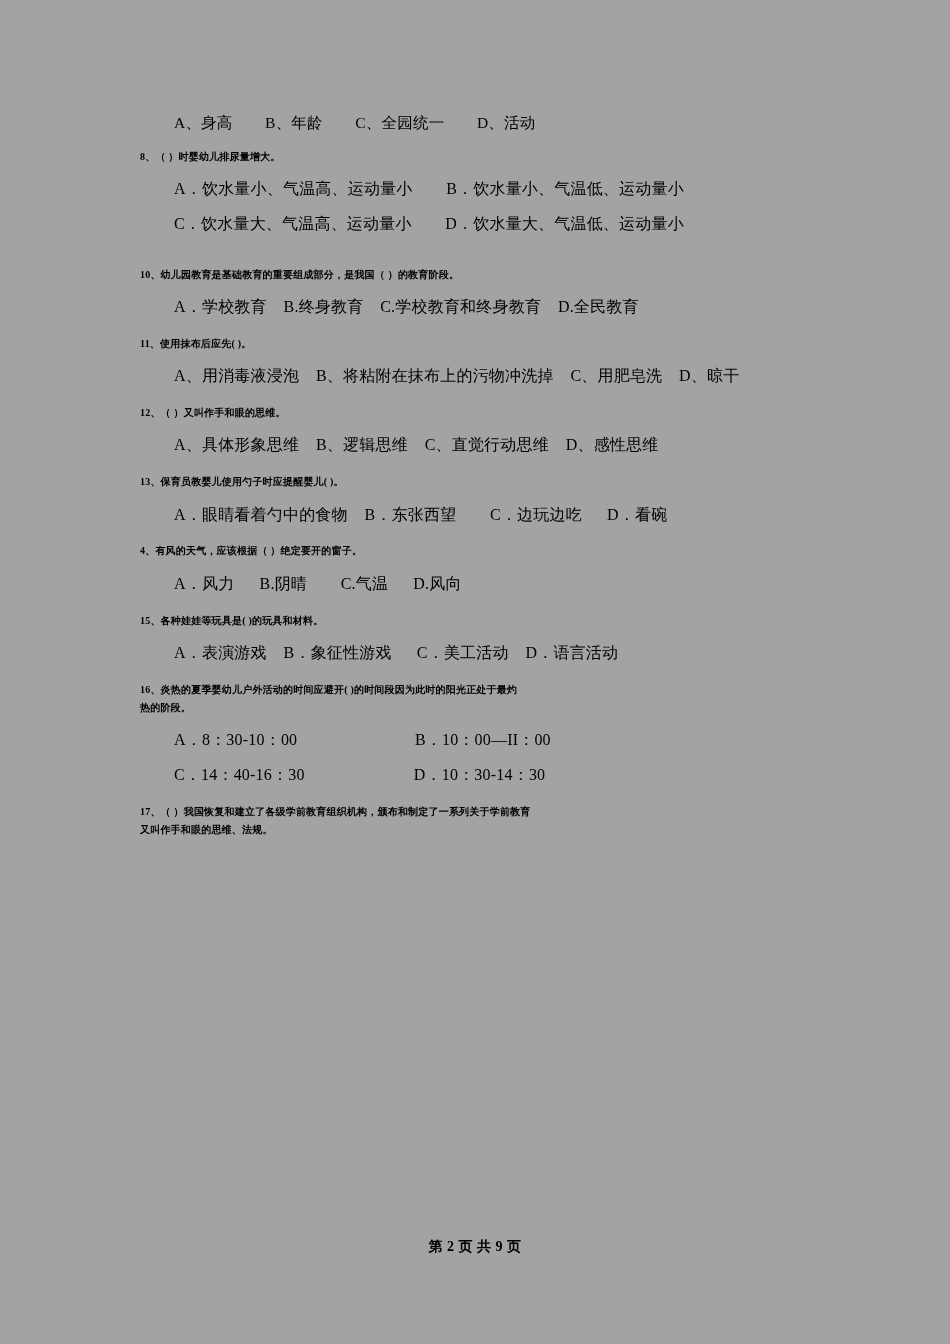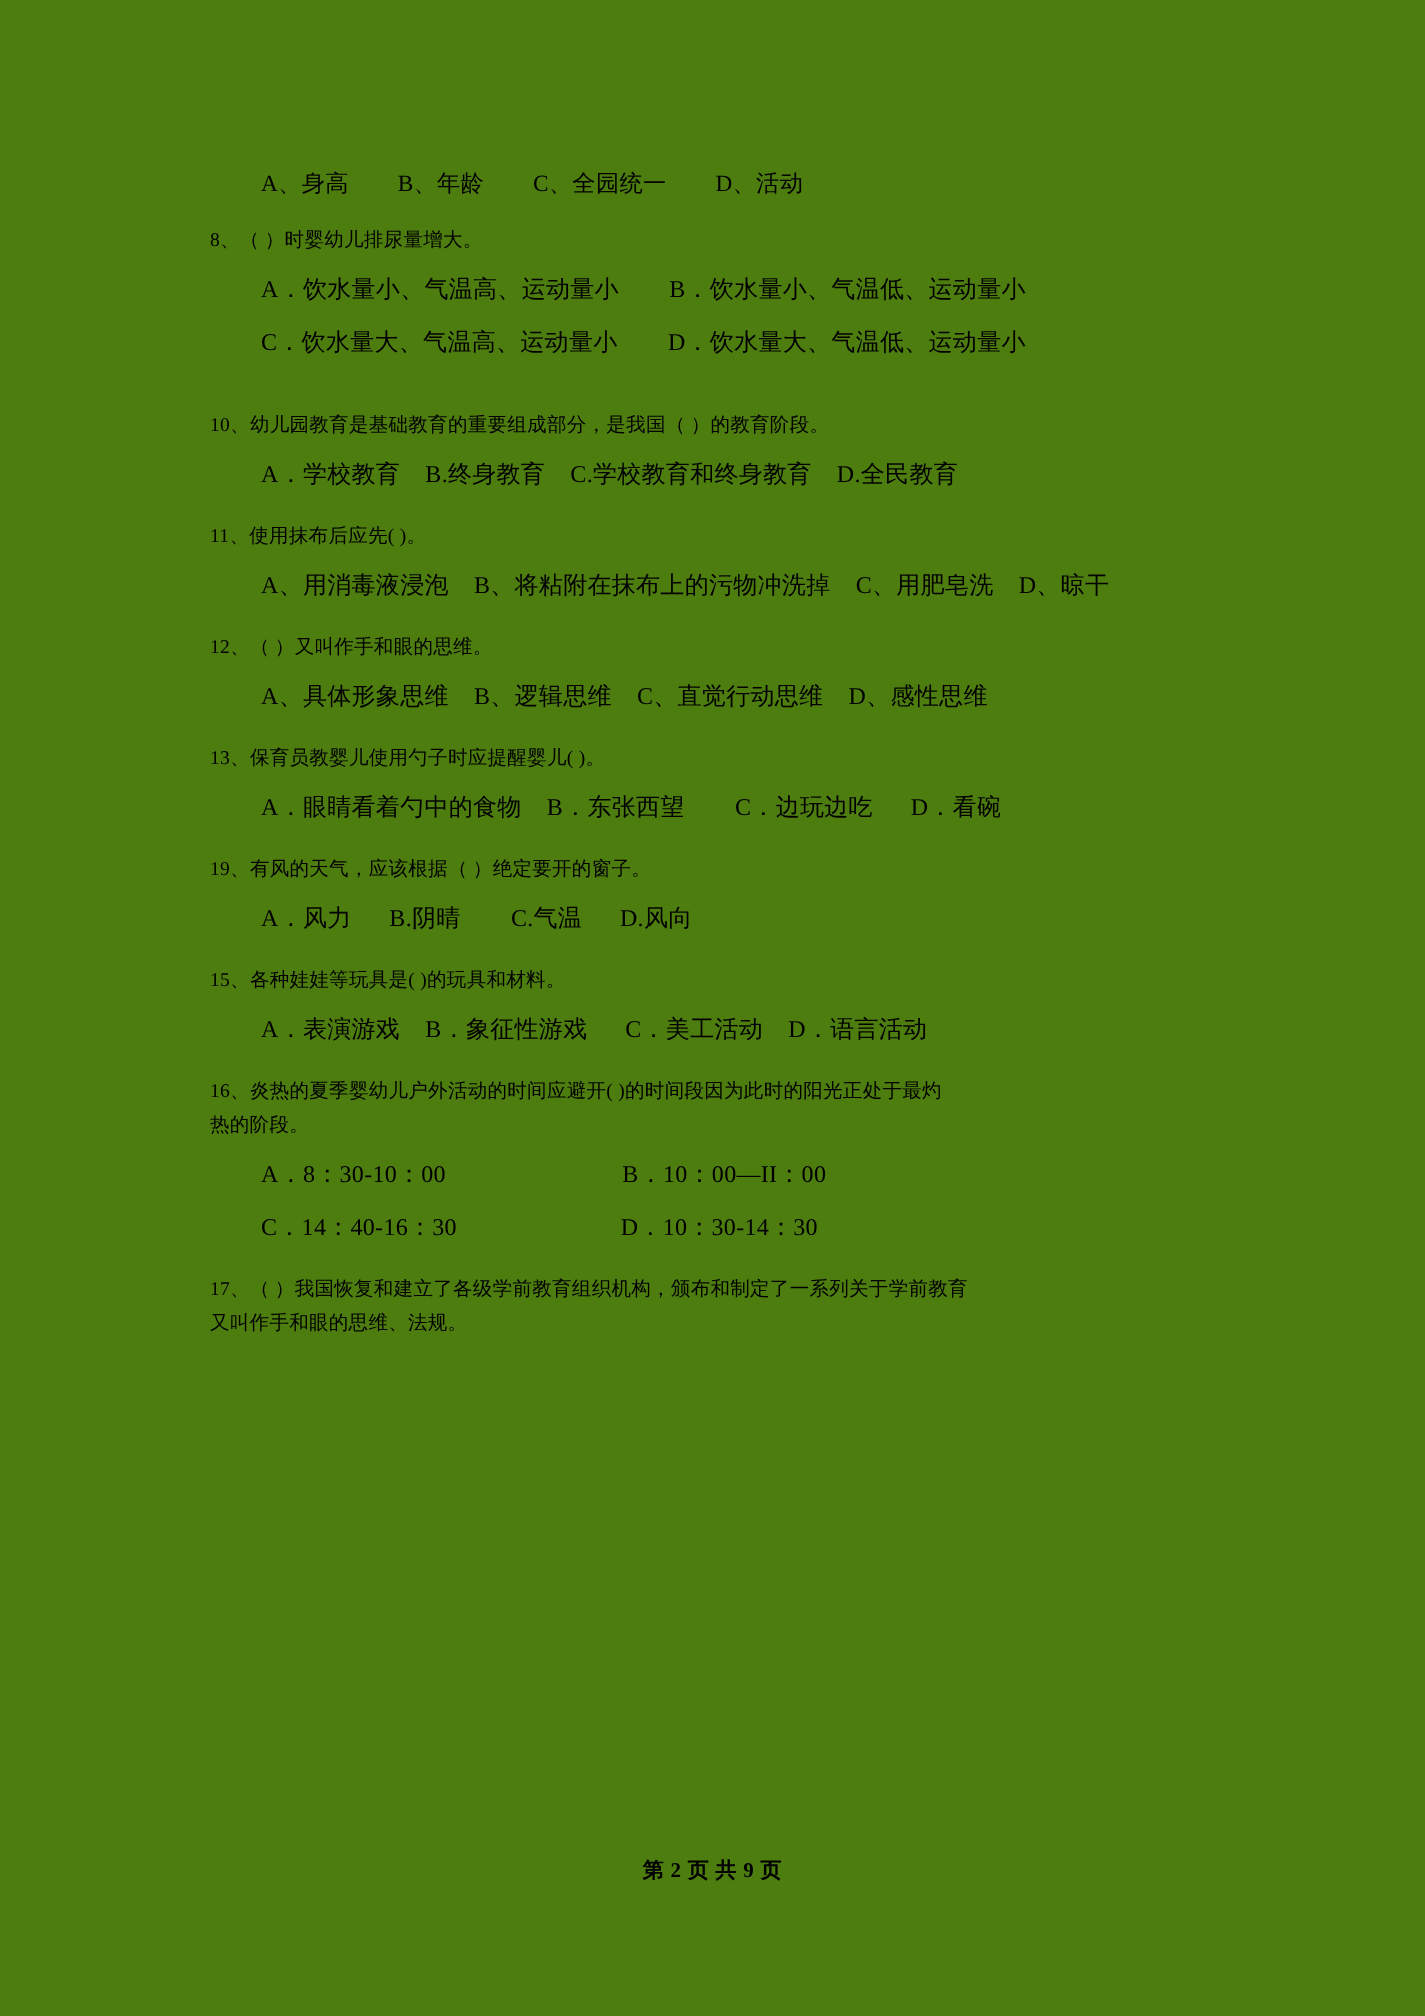--- a/index.html
+++ b/index.html
@@ -9,37 +9,38 @@
   }
   body {
     font-family: "Liberation Serif", "DejaVu Serif", serif;
     color: #000000;
   }
   .page {
     position: relative;
     width: 950px;
     height: 1344px;
     margin: 0 auto;
-    background: #4d7c0f;
+    background: #a3a3a3;
     box-sizing: border-box;
     padding: 110px 120px 0 140px;
     overflow: hidden;
   }
   .content {
     position: relative;
   }
   .q-block {
     margin-bottom: 2px;
   }
   .q-stem {
-    font-size: 13px;
+    font-size: 10px;
     line-height: 1.62;
     margin: 0 0 2px 0;
     text-align: justify;
     letter-spacing: 0.2px;
+    font-weight: bold;
   }
   .opt-line {
     font-size: 16px;
     line-height: 1.62;
     margin: 0;
     padding-left: 34px;
     white-space: pre;
     letter-spacing: 0.2px;
   }
   .opt-gap {
@@ -108,21 +109,21 @@
     <div class="block-gap"></div>
 
     <div class="q-block">
       <p class="q-stem">13、保育员教婴儿使用勺子时应提醒婴儿(      )。</p>
       <div class="opt-gap"></div>
       <p class="opt-line">A．眼睛看着勺中的食物    B．东张西望        C．边玩边吃      D．看碗</p>
     </div>
     <div class="block-gap"></div>
 
     <div class="q-block">
-      <p class="q-stem">19、有风的天气，应该根据（      ）绝定要开的窗子。</p>
+      <p class="q-stem">4、有风的天气，应该根据（      ）绝定要开的窗子。</p>
       <div class="opt-gap"></div>
       <p class="opt-line">A．风力      B.阴晴        C.气温      D.风向</p>
     </div>
     <div class="block-gap"></div>
 
     <div class="q-block">
       <p class="q-stem">15、各种娃娃等玩具是(      )的玩具和材料。</p>
       <div class="opt-gap"></div>
       <p class="opt-line">A．表演游戏    B．象征性游戏      C．美工活动    D．语言活动</p>
     </div>

